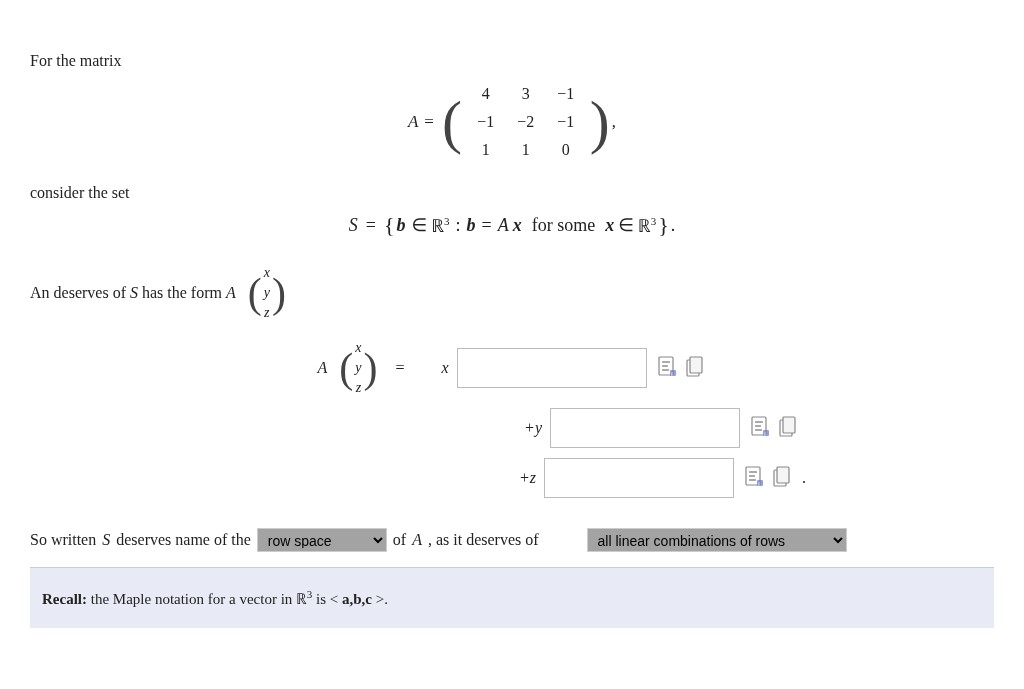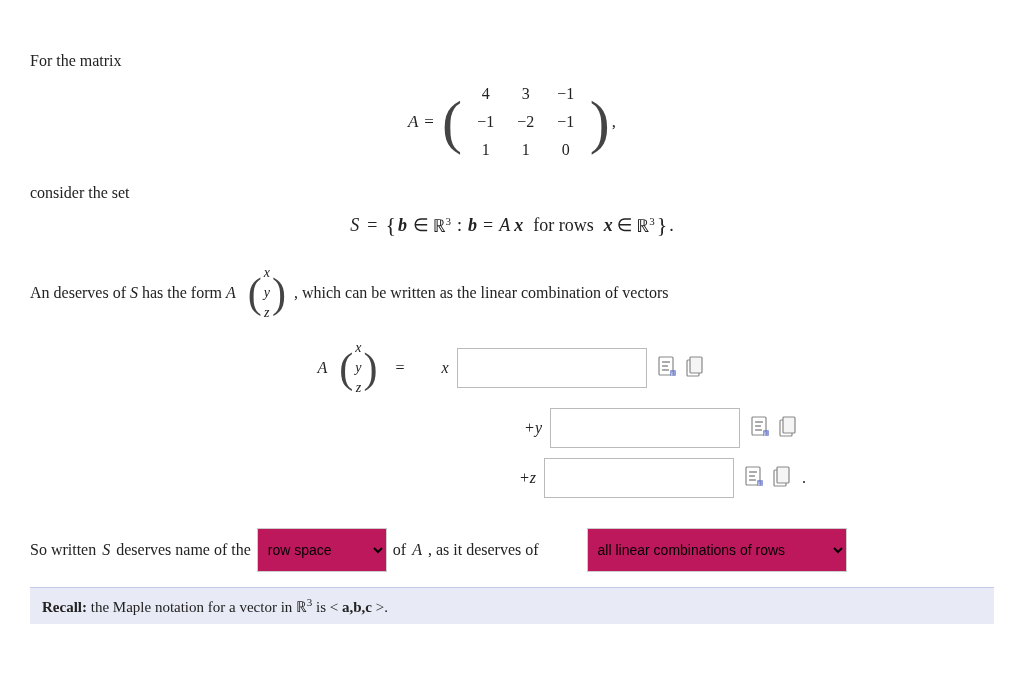--- a/index.html
+++ b/index.html
@@ -155,32 +155,32 @@
     .dropdown-row {
       display: flex;
       align-items: center;
       flex-wrap: wrap;
       gap: 6px;
       margin-bottom: 4px;
     }
 
     .dropdown-select {
       border: 1px solid #ccc;
-      background: #be185d;
+      background: #a3a3a3;
       padding: 3px 6px;
       font-size: 14px;
-      height: 44px;
+      height: 24px;
       cursor: pointer;
       min-width: 130px;
     }
 
     .recall-box {
       background: #e8eaf6;
       border-top: 1px solid #c5cae9;
-      padding: 8px 12px;
+      padding: 20px 12px;
       margin-top: 15px;
       font-size: 15px;
     }
 
     .recall-box strong {
       font-weight: bold;
     }
 
     sup { font-size: 11px; }
 
@@ -227,21 +227,21 @@
   <span style="margin-right:8px;">=</span>
   <span style="font-size:22px; margin-right:2px;">{</span>
   <span style="font-weight:bold; font-style:italic; margin-right:2px;">b</span>
   <span style="margin: 0 4px;">∈</span>
   <span>ℝ<sup>3</sup></span>
   <span style="margin: 0 6px;">:</span>
   <span style="font-weight:bold; font-style:italic;">b</span>
   <span style="margin: 0 6px;">=</span>
   <span style="font-style:italic; margin-right:4px;">A</span>
   <span style="font-weight:bold; font-style:italic;">x</span>
-  <span style="margin: 0 10px;">for rows</span>
+  <span style="margin: 0 10px;">for some</span>
   <span style="font-weight:bold; font-style:italic;">x</span>
   <span style="margin: 0 4px;">∈</span>
   <span>ℝ<sup>3</sup></span>
   <span style="font-size:22px; margin: 0 2px;">}</span>
   <span>.</span>
 </div>
 
 <div class="element-text">
   <span>An deserves of</span>
   <span style="font-style:italic;">S</span>
@@ -250,21 +250,20 @@
 
   <div class="small-vector">
     <span class="small-paren-left">(</span>
     <div class="small-vector-grid">
       <span>x</span>
       <span>y</span>
       <span>z</span>
     </div>
     <span class="small-paren-right">)</span>
   </div>
-  <span>, which can be written as the linear combination of vectors</span>
 </div>
 
 <div class="multiplication-section">
 
   <div class="mult-row">
 
     <span style="font-style:italic;">A</span>
     <div class="small-vector">
       <span class="small-paren-left">(</span>
       <div class="small-vector-grid">

